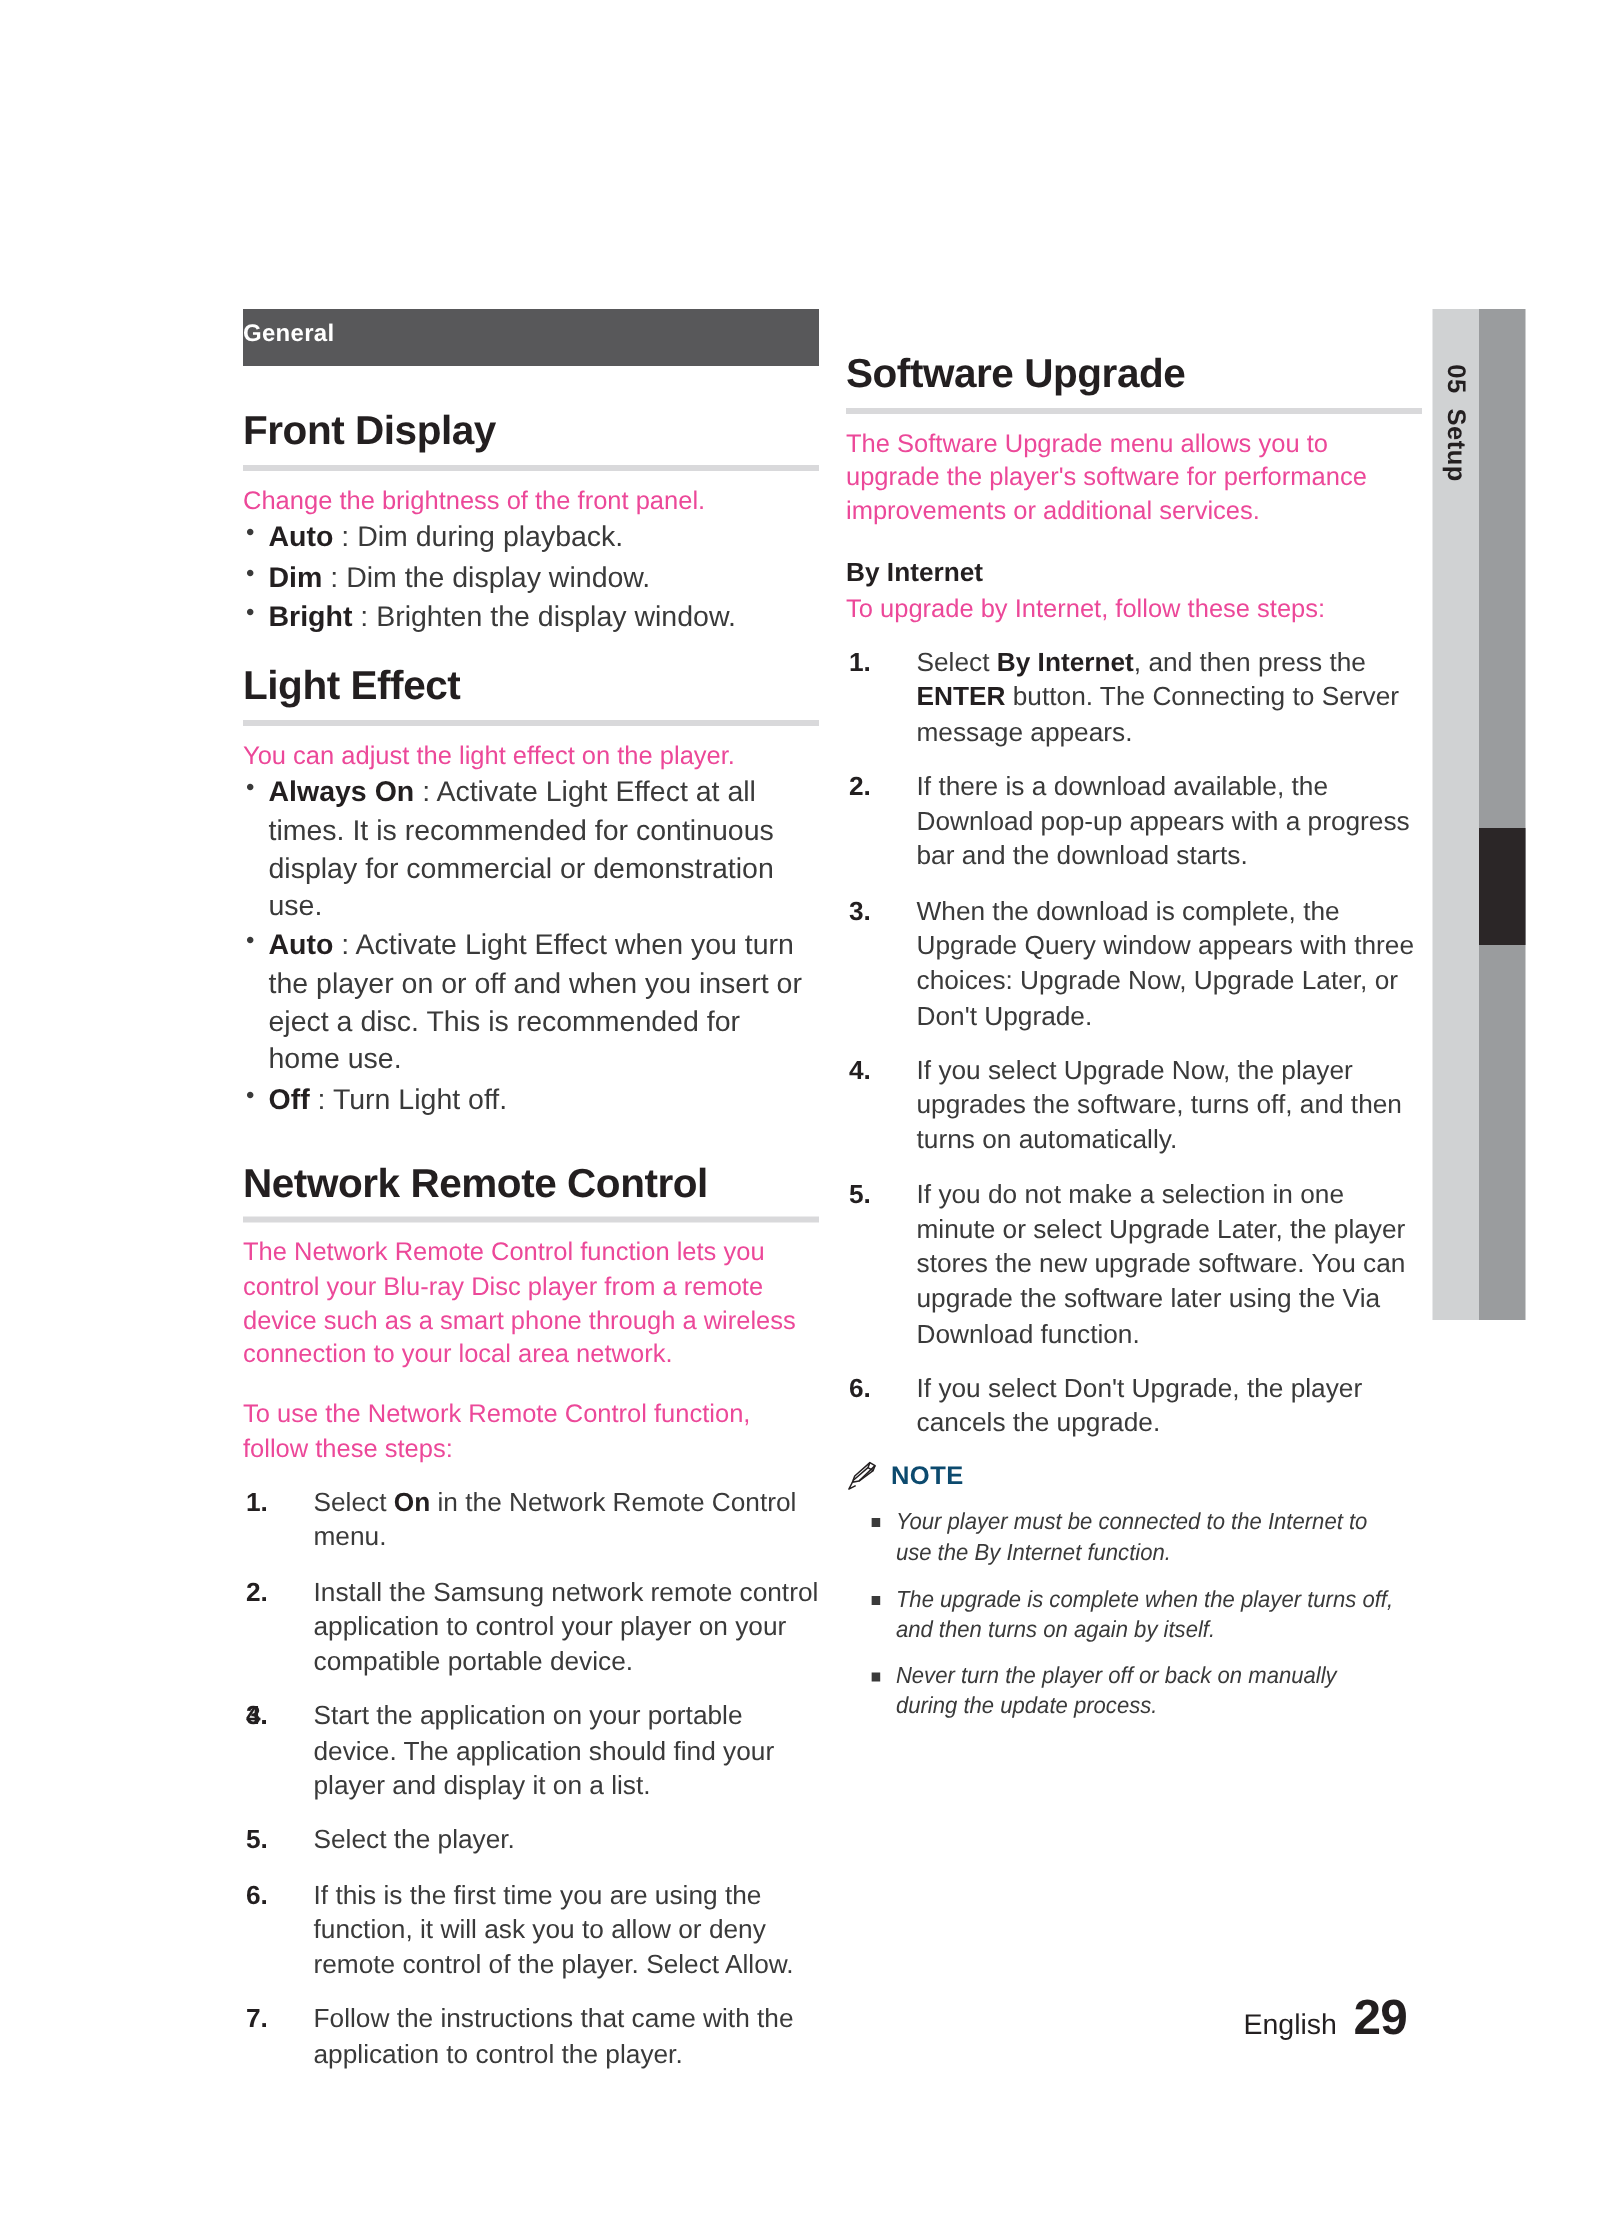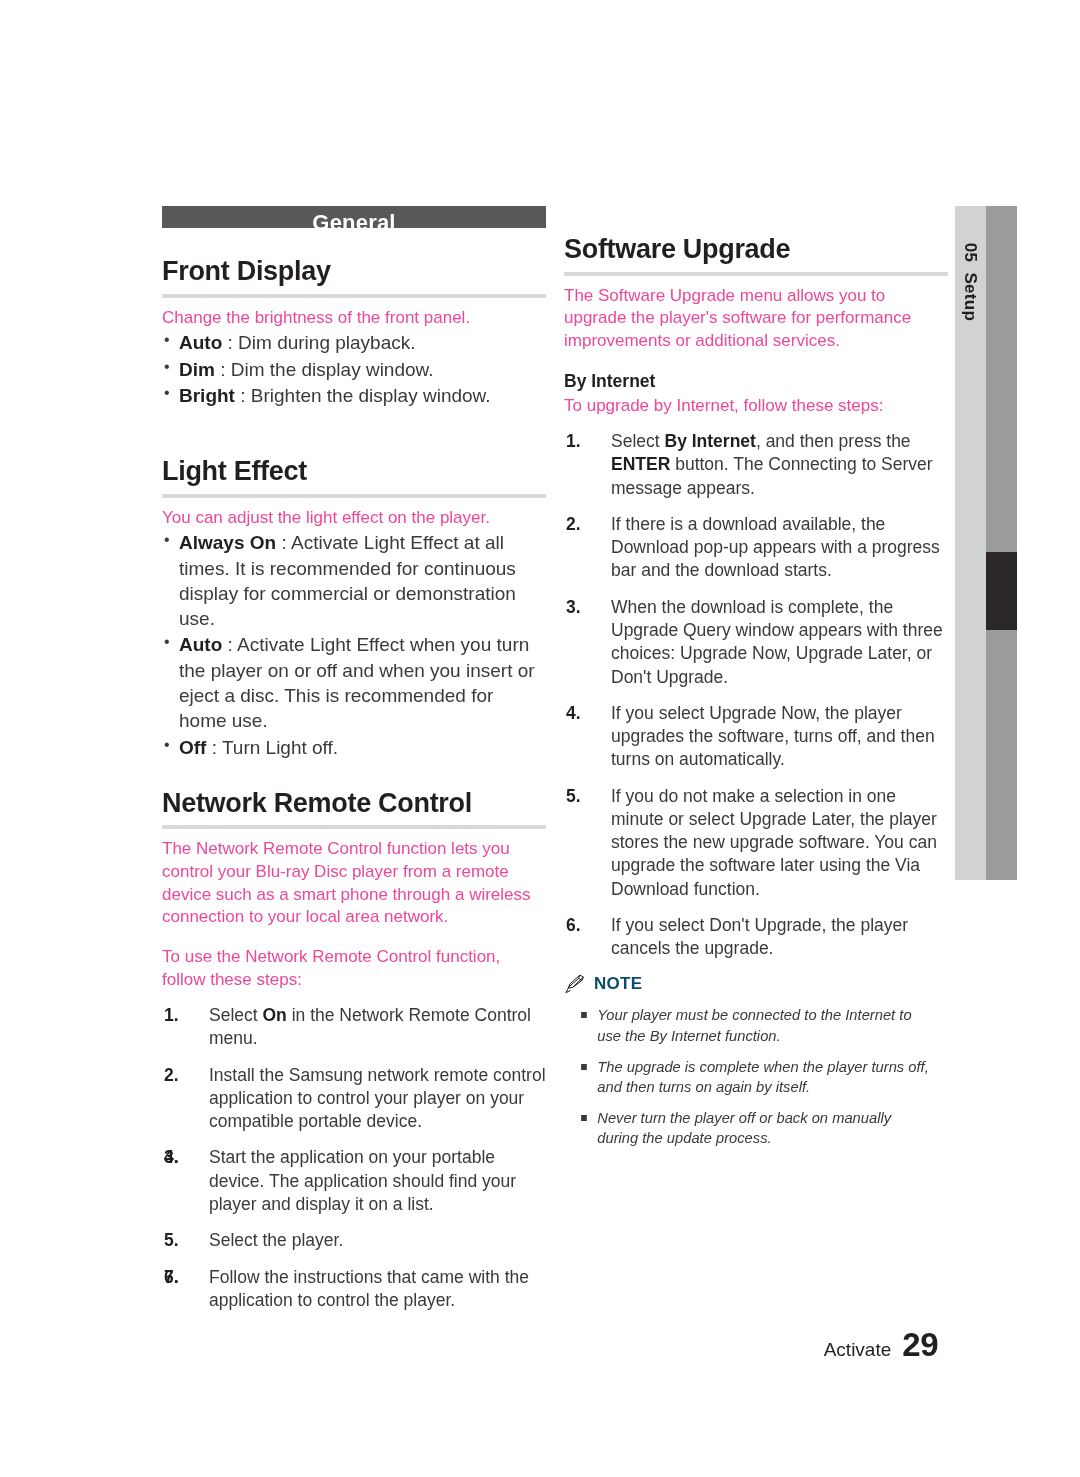--- a/index.html
+++ b/index.html
@@ -80,24 +80,24 @@
     top: 206px;
     width: 384px;
   }
   .col-left  { left: 162px; }
   .col-right { left: 564px; }
 
   
   .banner {
     background: #58585a;
     color: #ffffff;
-    height: 22px;
+    height: 38px;
     line-height: 34px;
-    text-align: center;
-    font-size: 22px;
+    text-align: left;
+    font-size: 16px;
     font-weight: bold;
     letter-spacing: 0.2px;
   }
 
   
   h2.sec-title {
     font-size: 27px;
     font-weight: bold;
     color: #231f20;
     margin: 29px 0 0 0;
@@ -260,40 +260,40 @@
 
     <h2 class="sec-title">Front Display</h2>
     <div class="rule"></div>
     <p class="body">Change the brightness of the front panel.</p>
     <ul class="bullets">
       <li><span class="b">Auto</span><span> : </span><span>Dim during playback.</span></li>
       <li><span class="b">Dim</span><span> : </span><span>Dim the display window.</span></li>
       <li><span class="b">Bright</span><span> : </span><span>Brighten the display window.</span></li>
     </ul>
 
-    <h2 class="sec-title" style="margin-top:49px;">Light Effect</h2>
+    <h2 class="sec-title" style="margin-top:19px;">Light Effect</h2>
     <div class="rule"></div>
     <p class="body">You can adjust the light effect on the player.</p>
     <ul class="bullets">
       <li><span class="b">Always On</span><span> : </span><span>Activate Light Effect at all times. It is recommended for continuous display for commercial or demonstration use.</span></li>
       <li><span class="b">Auto</span><span> : </span><span>Activate Light Effect when you turn the player on or off and when you insert or eject a disc. This is recommended for home use.</span></li>
       <li><span class="b">Off</span><span> : </span><span>Turn Light off.</span></li>
     </ul>
 
     <h2 class="sec-title" style="margin-top:29px;">Network Remote Control</h2>
     <div class="rule"></div>
     <p class="body">The Network Remote Control function lets you control your Blu-ray Disc player from a remote device such as a smart phone through a wireless connection to your local area network.</p>
     <p class="body">To use the Network Remote Control function, follow these steps:</p>
     <ol class="steps">
       <li><span class="num">1.</span><span>Select </span><span class="b">On</span><span> in the Network Remote Control menu.</span></li>
       <li><span class="num">2.</span><span>Install the Samsung network remote control application to control your player on your compatible portable device.</span></li>
       <li><span class="num">3.</span></li>
       <li><span class="num">4.</span><span>Start the application on your portable device. The application should find your player and display it on a list.</span></li>
       <li><span class="num">5.</span><span>Select the player.</span></li>
-      <li><span class="num">6.</span></li>
+      <li><span class="num">6.</span><span>If this is the first time you are using the function, it will ask you to allow or deny remote control of the player. Select Allow.</span></li>
       <li><span class="num">7.</span><span>Follow the instructions that came with the application to control the player.</span></li>
     </ol>
 
   </div>
 
   <div class="col col-right">
 
 
     <h2 class="sec-title">Software Upgrade</h2>
     <div class="rule"></div>
@@ -326,17 +326,17 @@
 
     <ul class="note-list">
       <li>Your player must be connected to the Internet to use the By Internet function.</li>
       <li>The upgrade is complete when the player turns off, and then turns on again by itself.</li>
       <li>Never turn the player off or back on manually during the update process.</li>
     </ul>
 
   </div>
 
   <div class="footer">
-    <span class="lang">Activate</span>
+    <span class="lang">English</span>
     <span class="pageno">29</span>
   </div>
 
 </div>
 
 </body></html>

